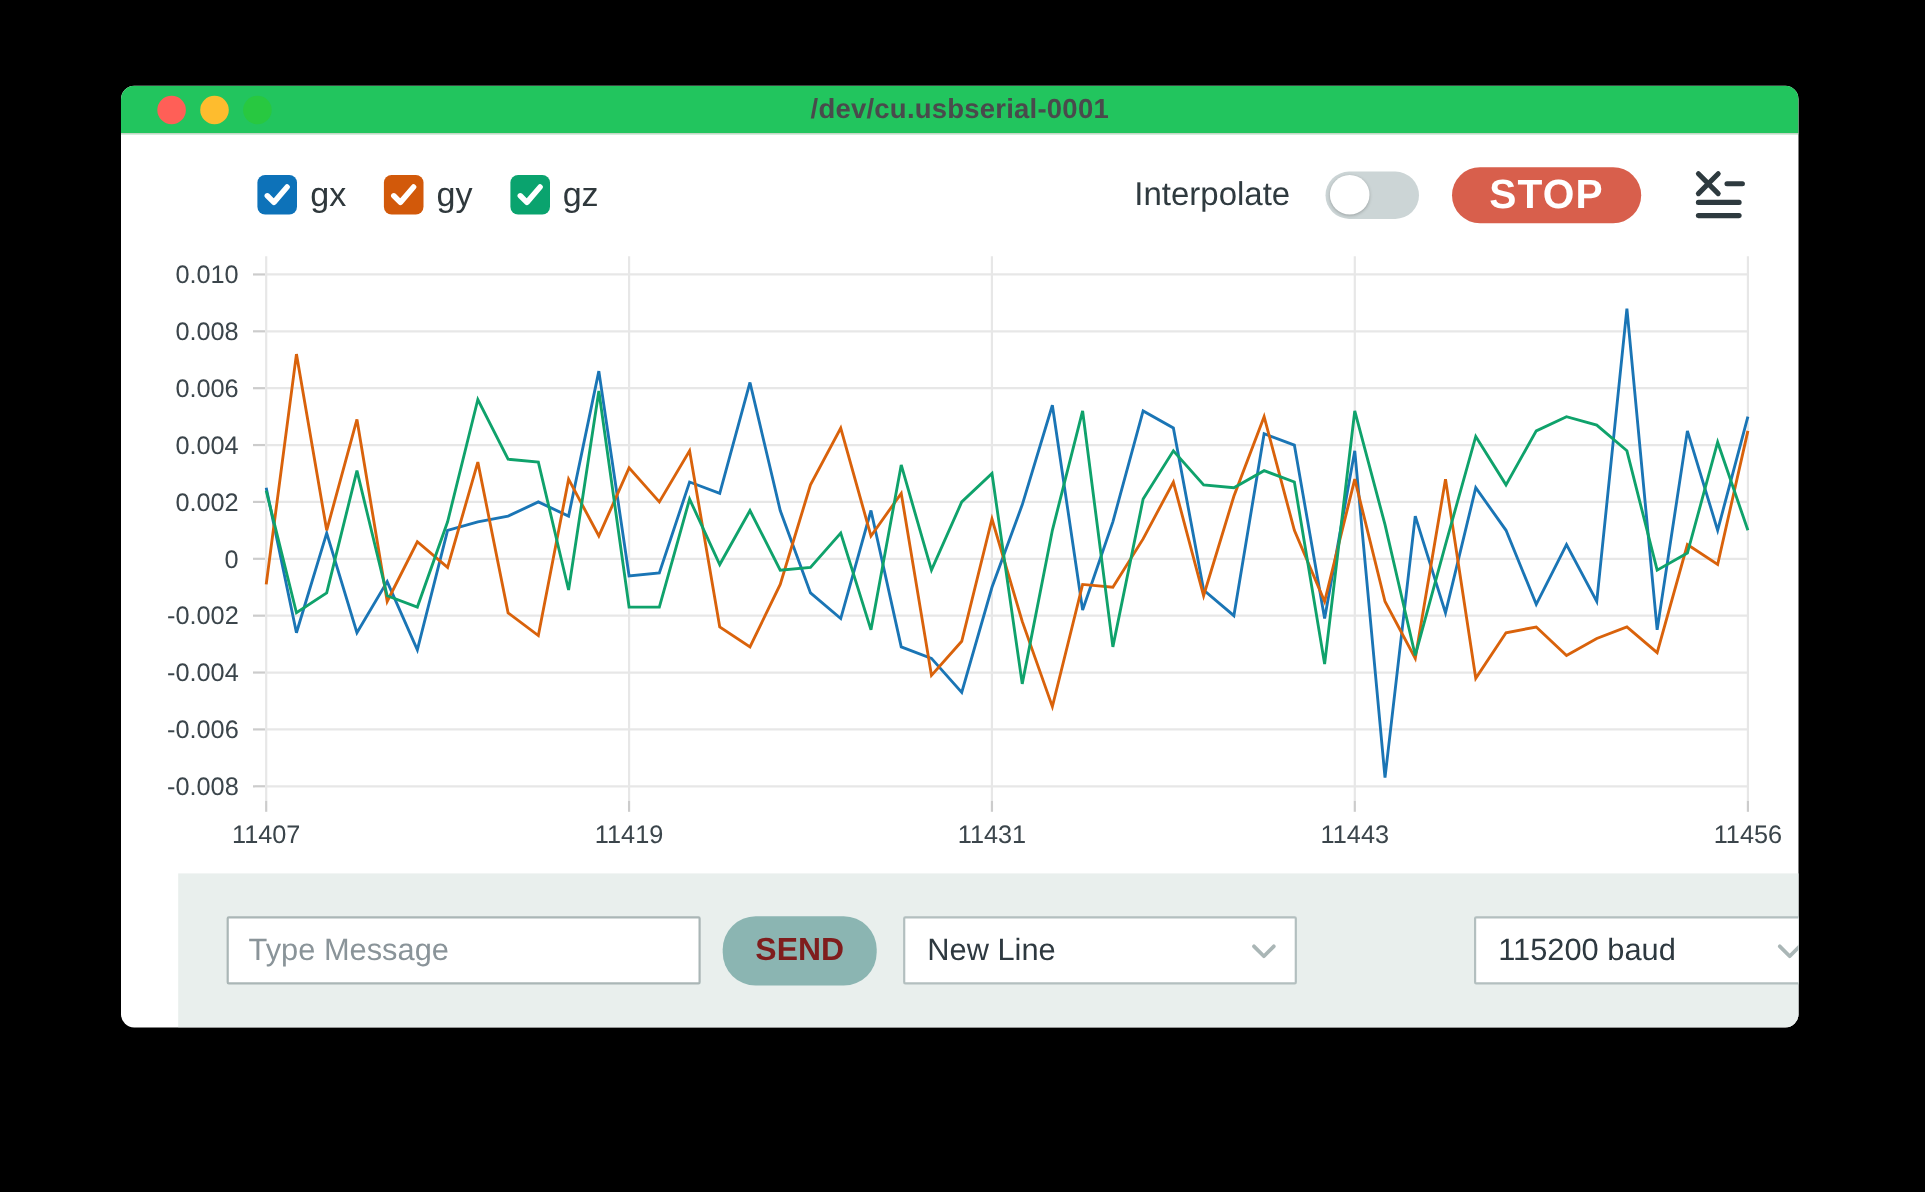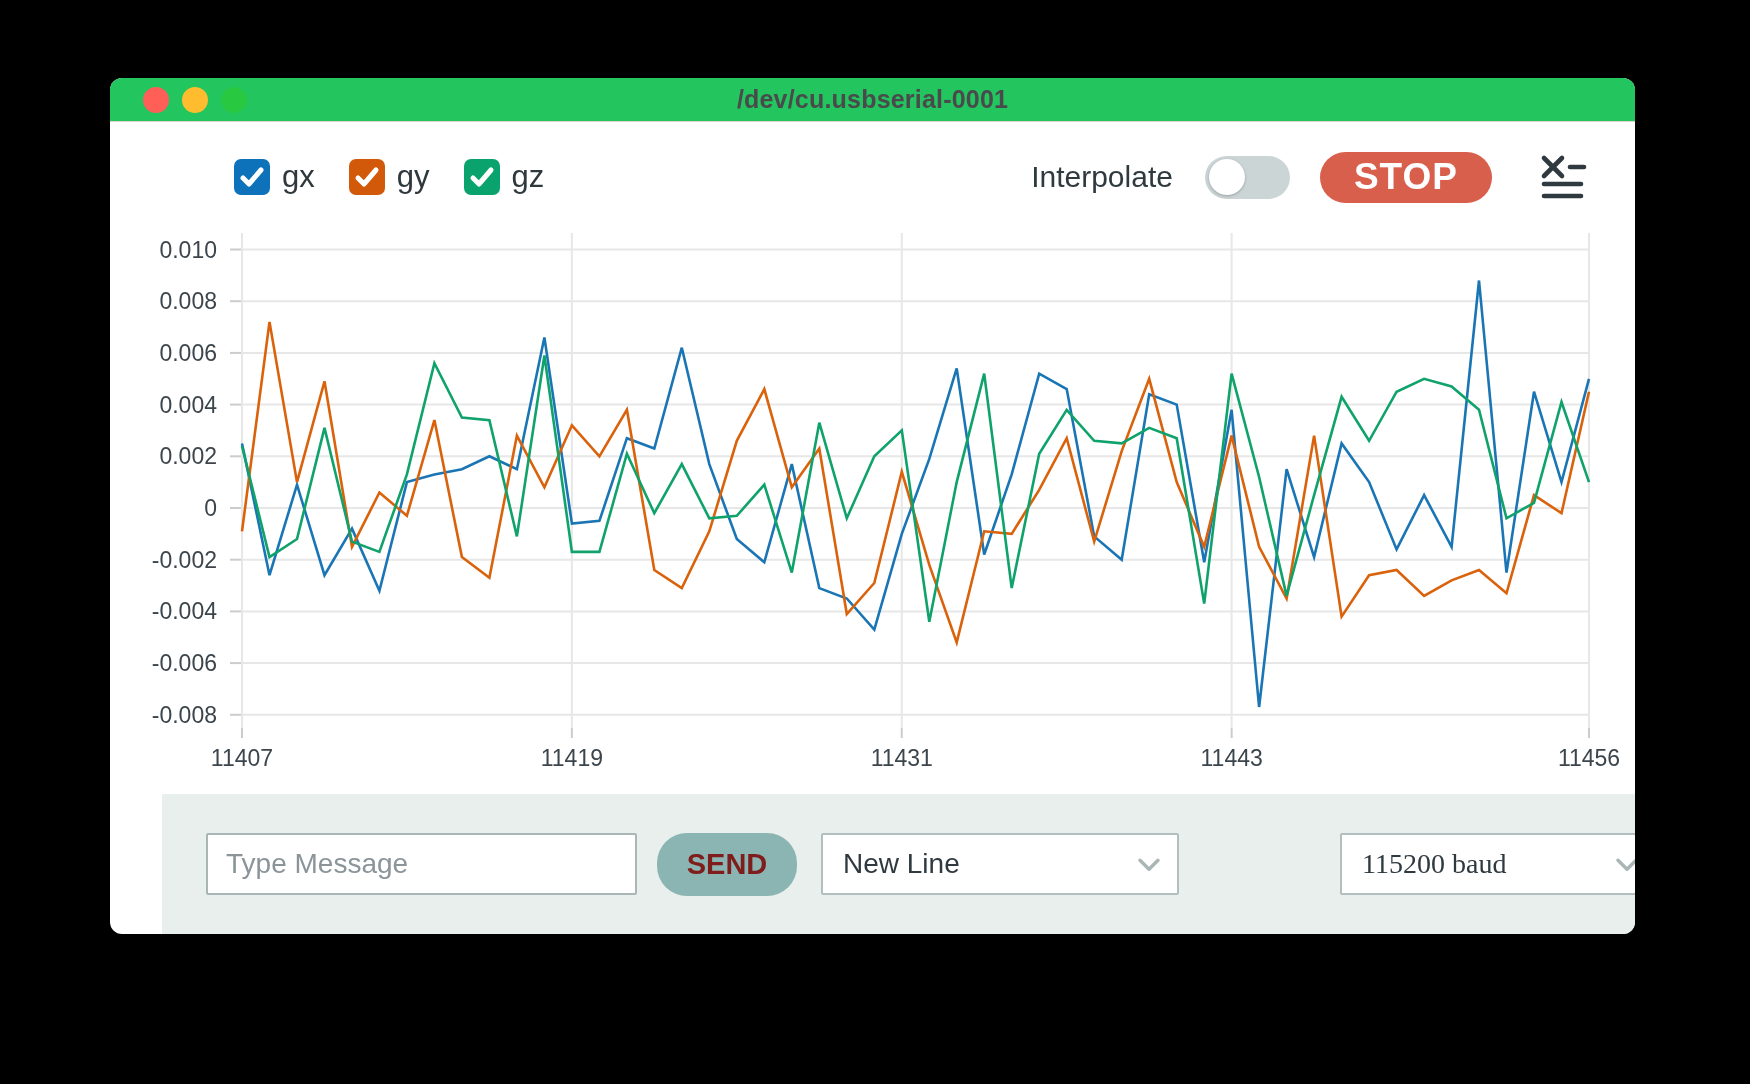--- a/index.html
+++ b/index.html
@@ -50,21 +50,21 @@
     font-size:28px; color:#333b3e; padding:0 18px; outline:none;
     font-family:"Liberation Sans","DejaVu Sans",sans-serif; }
   .msg-input::placeholder { color:#8a9499; }
   .send-btn { margin-left:20px; width:140px; height:63px; border:none; border-radius:30px;
     background:#8bb5b2; color:#7f1d1d; font-weight:bold; font-size:29px; cursor:pointer;
     font-family:"Liberation Sans","DejaVu Sans",sans-serif; }
   .select-box { position:relative; height:62px; background:#fff; border:2px solid #b3bfbf; border-radius:2px;
     display:flex; align-items:center; padding:0 20px; font-size:28px; color:#2e3940; cursor:pointer; }
   .select-box .chev { position:absolute; right:16px; top:50%; transform:translateY(-42%); }
   .sel-line { margin-left:24px; width:358px; }
-  .sel-baud { margin-left:auto; width:317px;font-family:Liberation Serif, serif; }
+  .sel-baud { margin-left:auto; width:317px; }
 </style>
 </head>
 <body>
 
 <div class="window">
 
   <div class="titlebar">
     <div class="traffic">
       <span class="light red"></span>
       <span class="light yellow"></span>

